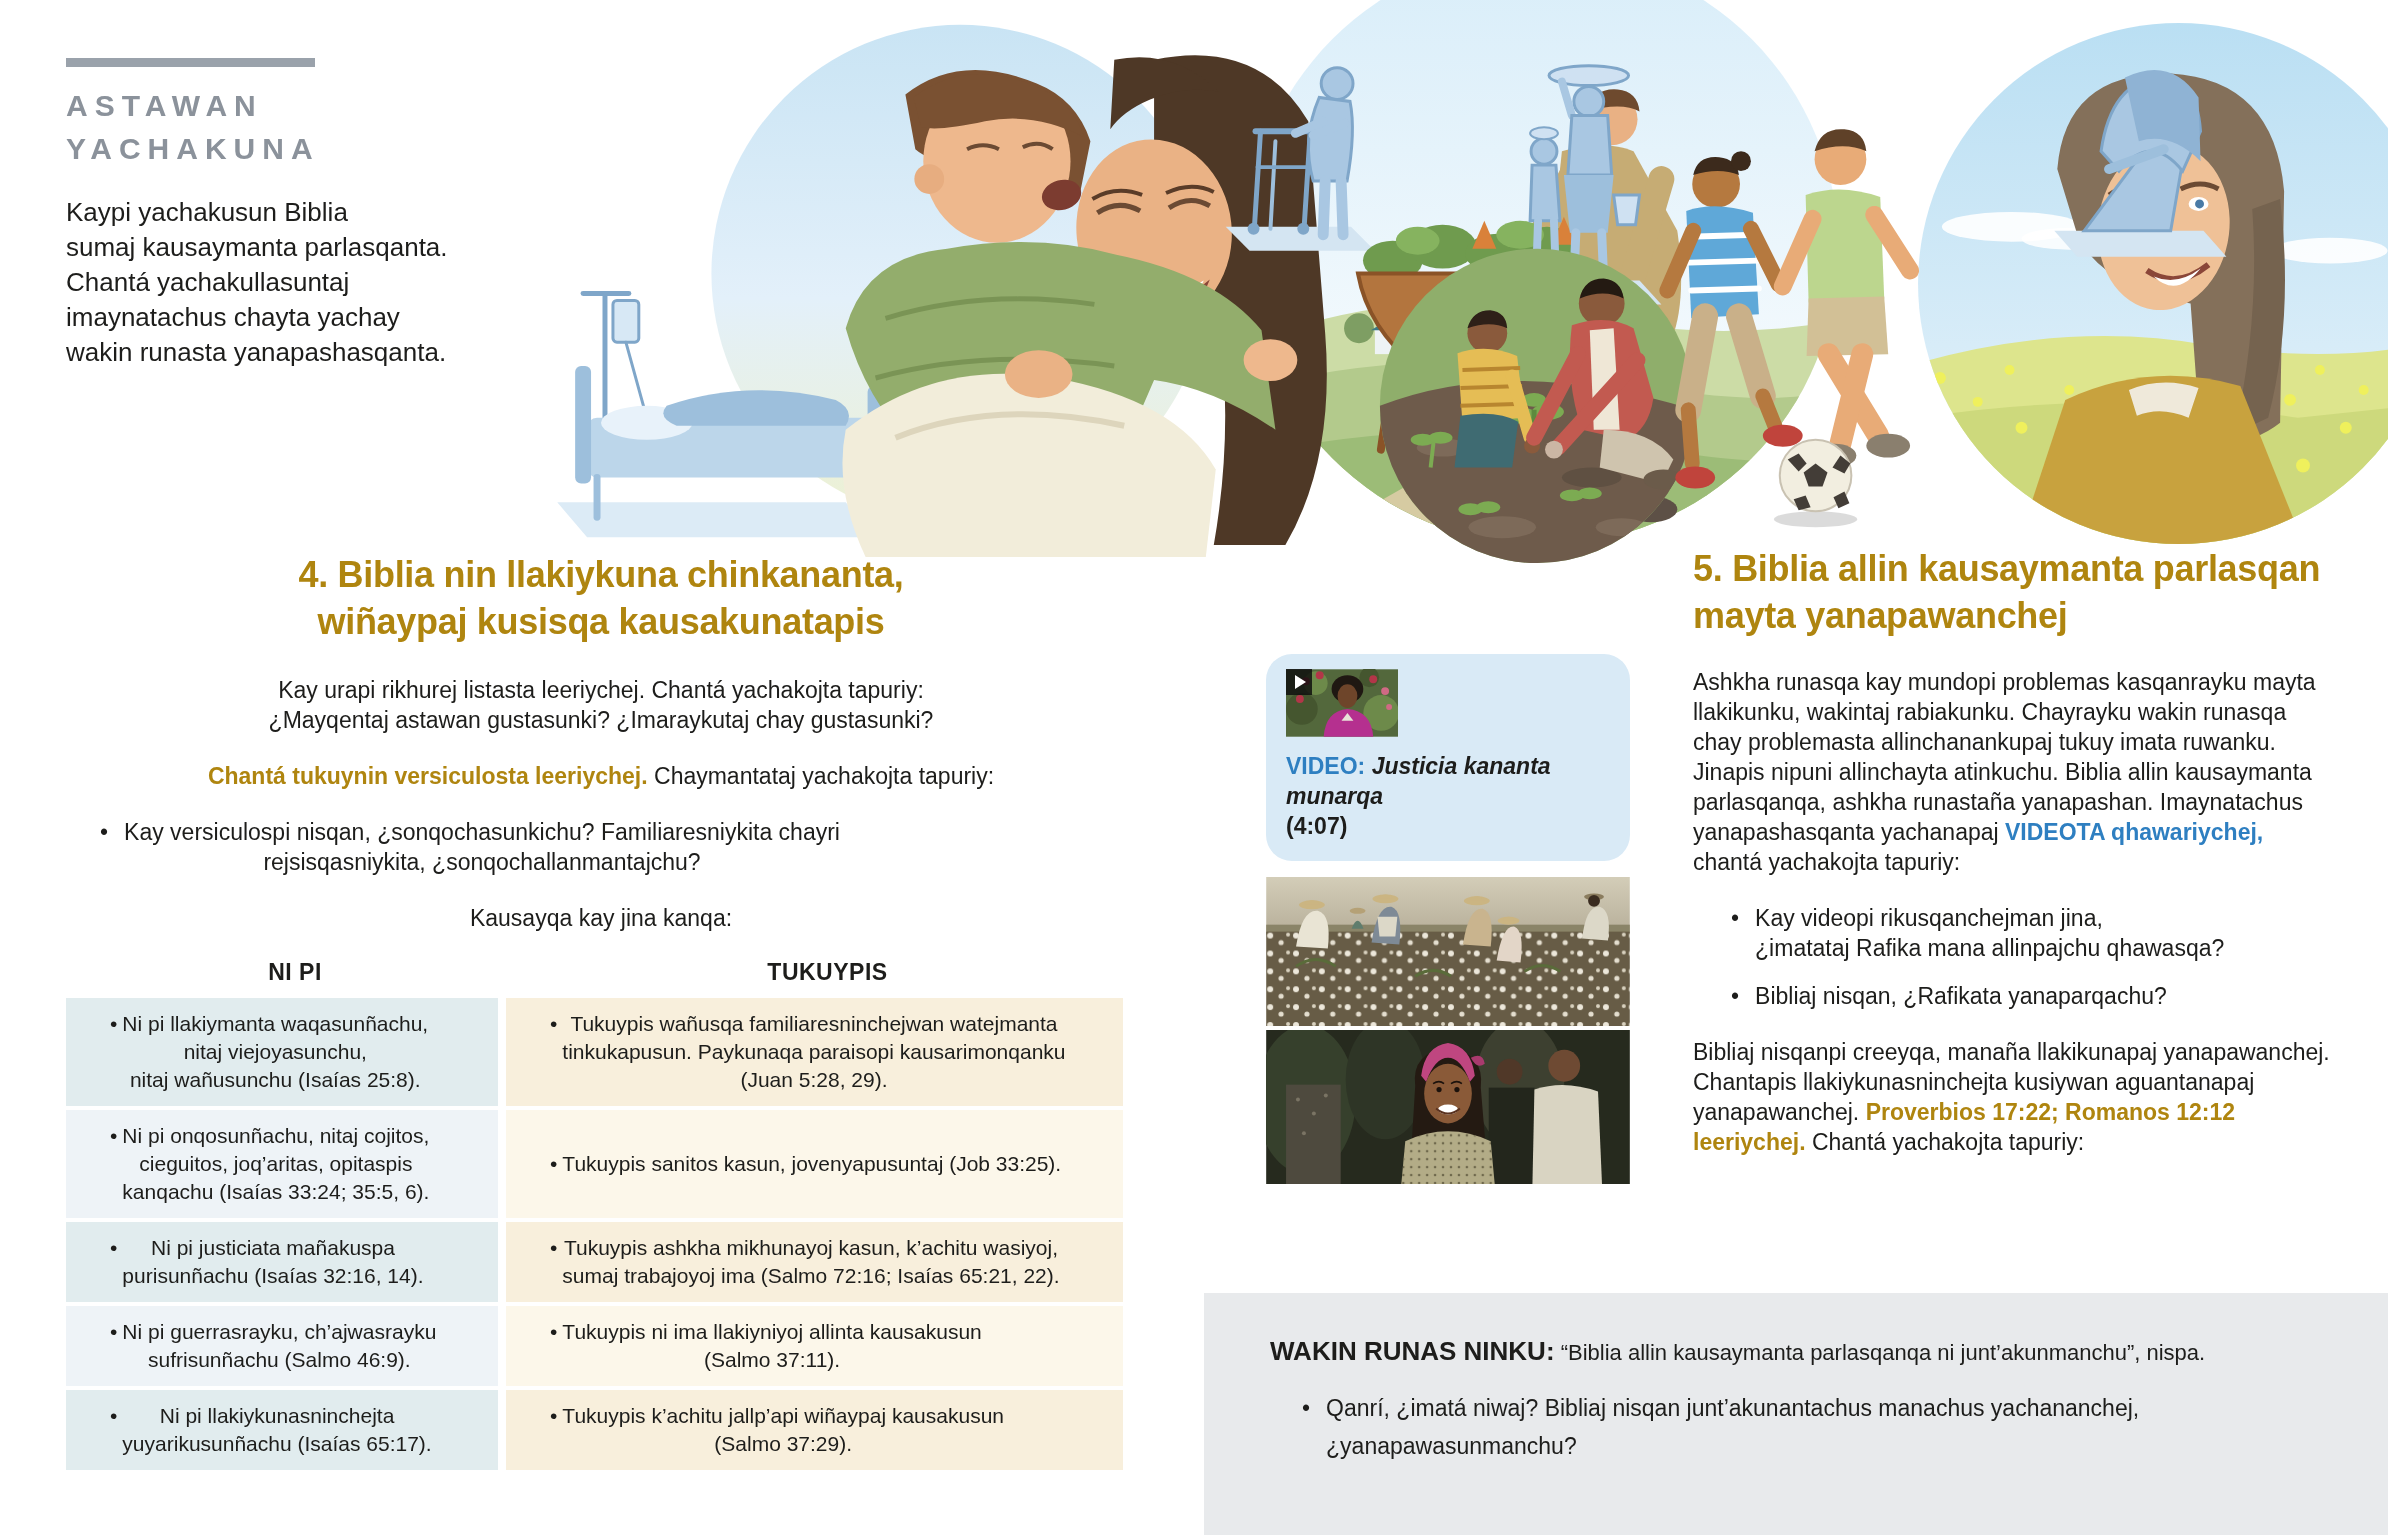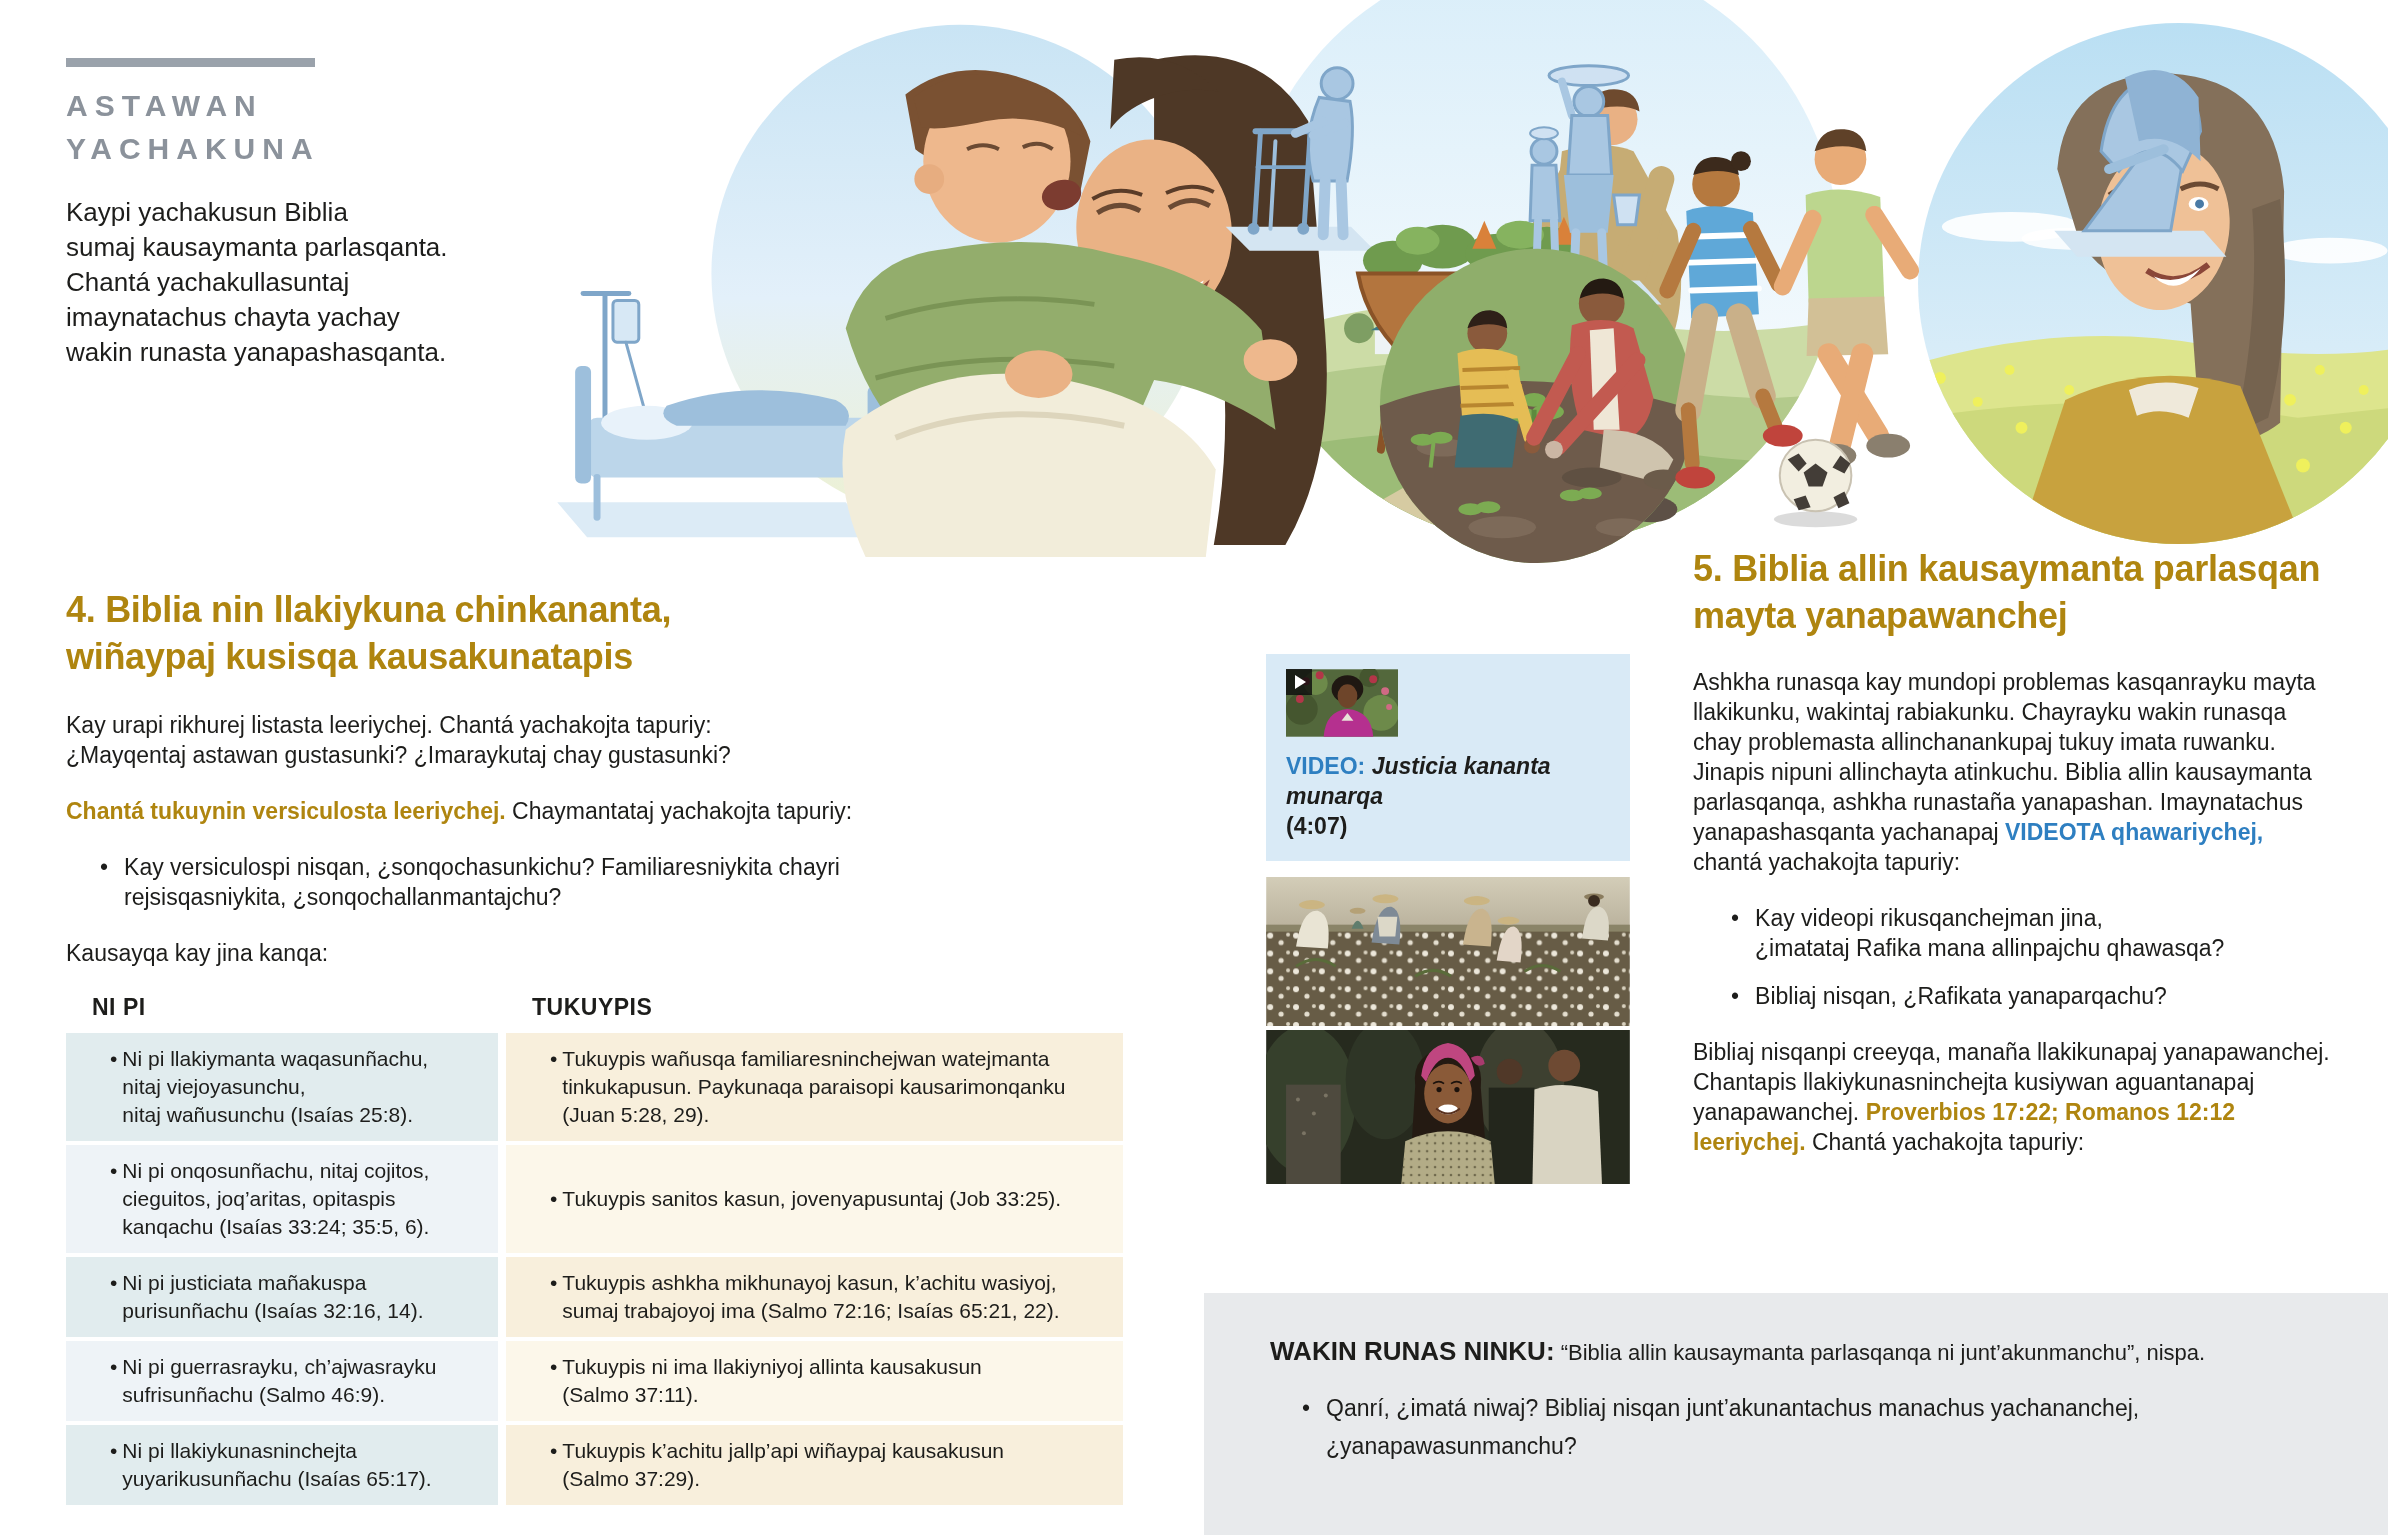--- a/index.html
+++ b/index.html
@@ -20,41 +20,41 @@
   .sec-title{margin:0;font-size:36px;line-height:47px;font-weight:700;
              color:var(--accent-gold,#af850f);letter-spacing:-0.3px;}
   .bt{font-size:23px;line-height:30px;margin:0;}
   .gold-bold{color:var(--accent-gold,#af850f);font-weight:700;}
   .link-blue{color:var(--link-blue,#2e7fc1);font-weight:700;cursor:pointer;}
   .bullet-row{display:flex;gap:16px;font-size:23px;line-height:30px;}
   .bullet-glyph{flex:0 0 auto;}
   .bullet-glyph::before{content:"\2022";}
 
   
-  .sec4{position:absolute;left:66px;top:586px;width:1070px;}
+  .sec4{position:absolute;left:66px;top:551px;width:1070px;text-align:center;}
   .sec4 .sec-title{margin-bottom:30px;}
   .s4para{margin-bottom:26px;}
   .s4lead{margin-bottom:26px;}
   .sec4 .bullet-row{margin:0 0 26px 34px;}
   .list-intro{margin-bottom:0;}
 
   
   .ptable{display:grid;grid-template-columns:432px 617px;column-gap:8px;row-gap:4px;margin-top:20px;}
   .ptable .th{font-size:23px;font-weight:700;padding:6px 0 8px 26px;letter-spacing:0.5px;}
   .cell{display:flex;align-items:center;padding:12px 10px 12px 0;box-sizing:border-box;}
   .cell-inner{display:flex;gap:5px;font-size:21px;line-height:28px;padding-left:44px;}
   .cl.tint{background:var(--table-left-bg,#e1ecee);}
   .cl.alt{background:var(--table-left-alt,#eef3f7);}
   .cr.tint{background:var(--table-right-bg,#f8efdc);}
   .cr.alt{background:var(--table-right-alt,#fcf7ea);}
 
   
   .videocol{position:absolute;left:1266px;top:654px;width:364px;}
   .videobox{background:var(--video-box-bg,#d9eaf6);width:364px;box-sizing:border-box;
-            padding:15px 18px 20px 20px;}
+            padding:15px 18px 20px 20px;border-radius:26px;}
   .thumb{position:relative;width:112px;height:68px;cursor:pointer;}
   .thumb svg{display:block;}
   .play{position:absolute;left:0;top:0;width:26px;height:26px;background:rgba(12,12,12,.82);
         display:flex;align-items:center;justify-content:center;}
   .play::after{content:"";display:block;border-left:11px solid #fff;
         border-top:7px solid transparent;border-bottom:7px solid transparent;margin-left:3px;}
   .vcap{margin:14px 0 0;font-size:23px;line-height:30px;font-weight:700;}
   .vlabel{color:var(--link-blue,#2e7fc1);}
   .vtitle{font-style:italic;}
   .vdur{margin:0;font-size:23px;line-height:30px;font-weight:700;}

